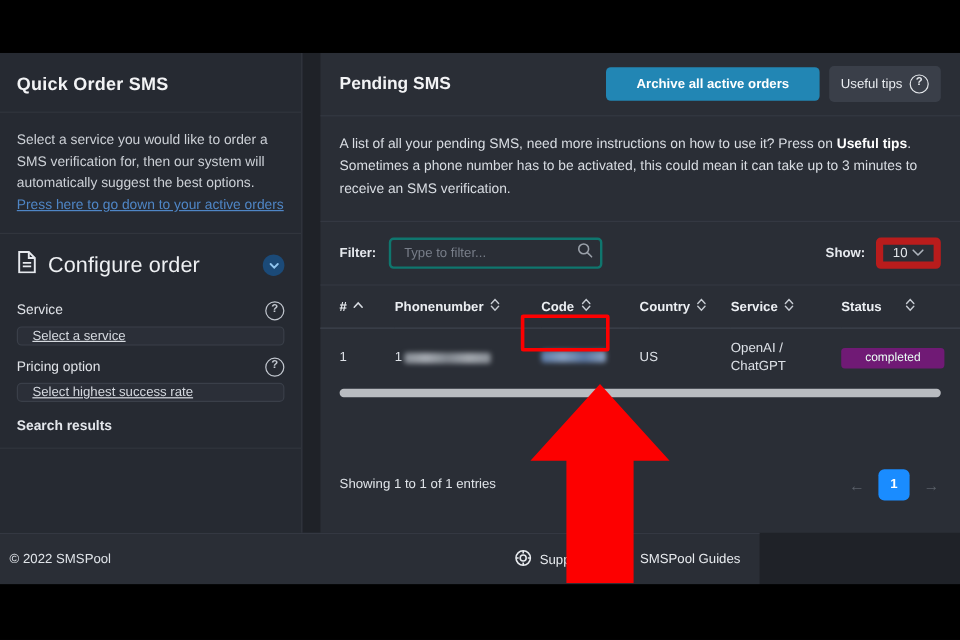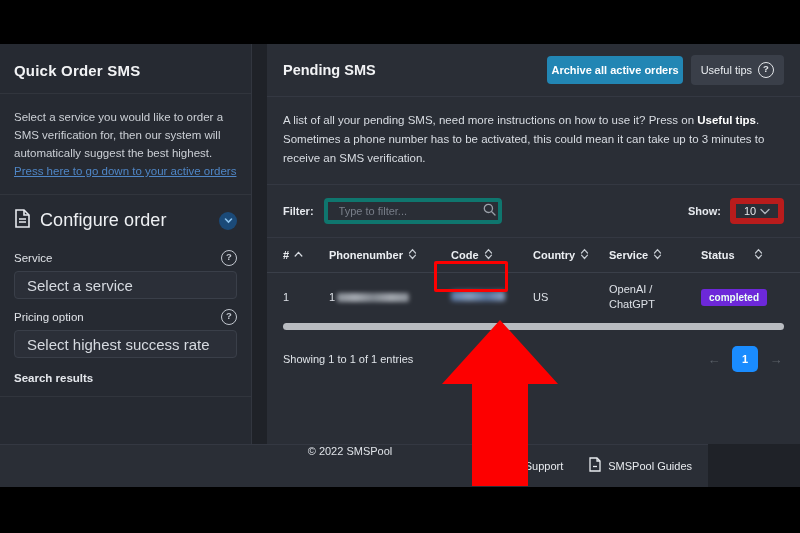--- a/index.html
+++ b/index.html
@@ -25,44 +25,44 @@
   .cfg-title{font-size:18px;color:#eef0f3;font-weight:500;letter-spacing:.1px;}
   .cfg-chev{margin-left:auto;width:18px;height:18px;border-radius:50%;
             background:#1b4a78;display:flex;align-items:center;justify-content:center;}
   .cfg-chev svg{display:block;}
 
   .field{padding:0 14px;}
   .field-row{display:flex;align-items:center;margin:10px 0 5px 0;}
   .field-label{font-size:11.5px;color:#dfe2e7;}
   .help{margin-left:auto;width:14px;height:14px;border-radius:50%;border:1.4px solid #c2c7cf;
         color:#c2c7cf;font-size:9.5px;line-height:12px;text-align:center;font-weight:bold;}
-  .select{height:28px;border:1px solid #3a3f49;border-radius:4px;background:#2b2f38;
-          display:flex;align-items:center;padding:0 12px;font-size:15px;color:#d6dae0;box-sizing:border-box;}
+  .select{height:16px;border:1px solid #3a3f49;border-radius:4px;background:#2b2f38;
+          display:flex;align-items:center;padding:0 12px;font-size:11px;color:#d6dae0;box-sizing:border-box;text-decoration:underline;}
   .search-results{padding:14px 14px 0 14px;font-size:11.5px;color:#e4e7ec;font-weight:bold;}
   .side-div{height:1px;background:#31353d;margin-top:12px;}
 
   
   .main{position:absolute;left:267px;top:0;width:533px;height:400px;background:#2a2e36;}
   .main-head{display:flex;align-items:center;padding:14px 16px;border-bottom:1px solid #343842;height:24px;}
   .main-title{font-size:14.5px;font-weight:bold;color:#f2f3f5;text-align:right;}
   .head-btns{margin-left:auto;display:flex;gap:8px;align-items:center;}
   .btn-primary{background:#2286b4;color:#fff;font-size:11px;font-weight:bold;border-radius:4px;
-               padding:8px 4px;white-space:nowrap;}
+               padding:8px 25px;white-space:nowrap;}
   .btn-ghost{background:#3a3f49;color:#e9ecf0;font-size:11px;border-radius:4px;padding:7px 10px;
              display:flex;align-items:center;gap:6px;white-space:nowrap;}
   .help-light{width:14px;height:14px;border-radius:50%;border:1.4px solid #e3e6ea;color:#e3e6ea;
               font-size:9.5px;line-height:12px;text-align:center;font-weight:bold;}
 
   .desc{padding:14px 16px 16px 16px;border-bottom:1px solid #343842;}
   .desc p{margin:0;font-size:11.5px;line-height:19px;color:#d9dde3;}
   .desc b{color:#fff;}
 
   .filter-row{display:flex;align-items:center;padding:13px 16px;border-bottom:1px solid #343842;}
   .filter-label{font-size:11px;font-weight:bold;color:#e6e9ee;margin-right:10px;}
-  .filter-box{width:178px;height:26px;border:4px solid #0f766e;border-radius:4px;background:#2a2e36;
+  .filter-box{width:178px;height:26px;border:2px solid #0f766e;border-radius:4px;background:#2a2e36;
               display:flex;align-items:center;padding:0 9px;box-sizing:border-box;}
   .filter-box input{flex:1;background:transparent;border:0;outline:0;color:#cfd3d9;font-size:11px;
                     font-family:"Liberation Sans",sans-serif;}
   .filter-box input::placeholder{color:#787e89;}
   .show-wrap{margin-left:auto;display:flex;align-items:center;gap:9px;}
   .show-label{font-size:11px;font-weight:bold;color:#e6e9ee;}
   .show-sel{width:54px;height:26px;border:6px solid #b91c1c;border-radius:4px;background:#2a2e36;
             display:flex;align-items:center;justify-content:space-between;padding:0 8px;
             font-size:11px;color:#e3e6ea;box-sizing:border-box;}
 
@@ -81,35 +81,35 @@
   .blur-num{display:inline-flex;align-items:center;gap:2px;}
   .blur-bar{display:inline-block;height:9px;width:72px;border-radius:2px;
             background:linear-gradient(90deg,#9aa0a8,#babfc6,#8f959d,#b6bbc2,#9aa0a8);
             filter:blur(2.2px);opacity:.85;}
   .code-cell{position:relative;}
   .code-blur{display:inline-block;height:10px;width:54px;border-radius:2px;
              background:linear-gradient(90deg,#5f7fae,#8aa3c6,#5d7aa6,#90a8c9);
              filter:blur(2.4px);opacity:.95;}
   .code-hl{position:absolute;left:-17px;top:-12px;width:74px;height:31px;border:3px solid #fd0000;
            border-radius:2px;box-sizing:border-box;}
-  .badge{display:inline-block;background:#6d28d9;color:#eafff4;font-size:10px;font-weight:bold;
-         padding:3px 8px;border-radius:3px;}
+  .badge{display:inline-block;background:#701a75;color:#eafff4;font-size:10px;font-weight:normal;
+         padding:3px 20px;border-radius:3px;}
 
   .hscroll{margin:2px 16px 0 16px;height:7px;border-radius:4px;background:#b9bcc1;}
 
-  .tfoot{display:flex;align-items:center;padding:16px;}
+  .tfoot{display:flex;align-items:center;padding:16px;margin-top:44px;}
   .entries{font-size:11px;color:#dfe3e8;}
   .pager{margin-left:auto;display:flex;align-items:center;gap:10px;}
   .pg-arrow{color:#5a6068;font-size:13px;width:16px;text-align:center;}
   .pg-num{width:26px;height:26px;border-radius:5px;background:#1a8cff;color:#fff;font-size:11px;
           font-weight:bold;display:flex;align-items:center;justify-content:center;}
 
   
-  .footer{position:absolute;left:0;top:400px;width:708px;height:43px;background:#2a2e36;
-          border-top:1px solid #343842;display:flex;align-items:center;box-sizing:border-box;padding:0 16px;flex-direction:column;}
+  .footer{position:absolute;left:0;top:400px;width:633px;height:43px;background:#2a2e36;
+          border-top:1px solid #343842;display:flex;align-items:center;box-sizing:border-box;padding:0 16px;}
   .copy{font-size:11px;color:#dfe3e8;margin-left:-8px;}
   .f-links{margin-left:auto;display:flex;align-items:flex-end;gap:26px;}
   .f-link{display:flex;align-items:center;gap:7px;font-size:11px;color:#e8ebef;}
 
   
   .arrow{position:absolute;left:440px;top:320px;width:120px;height:166px;z-index:55;}
 </style>
 </head>
 <body>
 
@@ -119,21 +119,21 @@
 
   <div class="app">
 
     <div class="sidebar">
 
       <div class="side-head">
         <div class="side-title">Quick Order SMS</div>
       </div>
 
       <div class="side-body">
-        <div class="side-p">Select a service you would like to order a SMS verification for, then our system will automatically suggest the best highest.</div>
+        <div class="side-p">Select a service you would like to order a SMS verification for, then our system will automatically suggest the best options.</div>
         <a class="side-link" href="#">Press here to go down to your active orders</a>
       </div>
 
       <div class="cfg-head">
         <span>
           <svg width="17" height="19" viewBox="0 0 17 19">
             <path d="M2 1h8l5 5v12H2z" fill="none" stroke="#e6e9ee" stroke-width="1.6"></path>
             <path d="M10 1v5h5" fill="none" stroke="#e6e9ee" stroke-width="1.6"></path>
             <path d="M5 10h7M5 13h7" stroke="#e6e9ee" stroke-width="1.4"></path>
           </svg>

